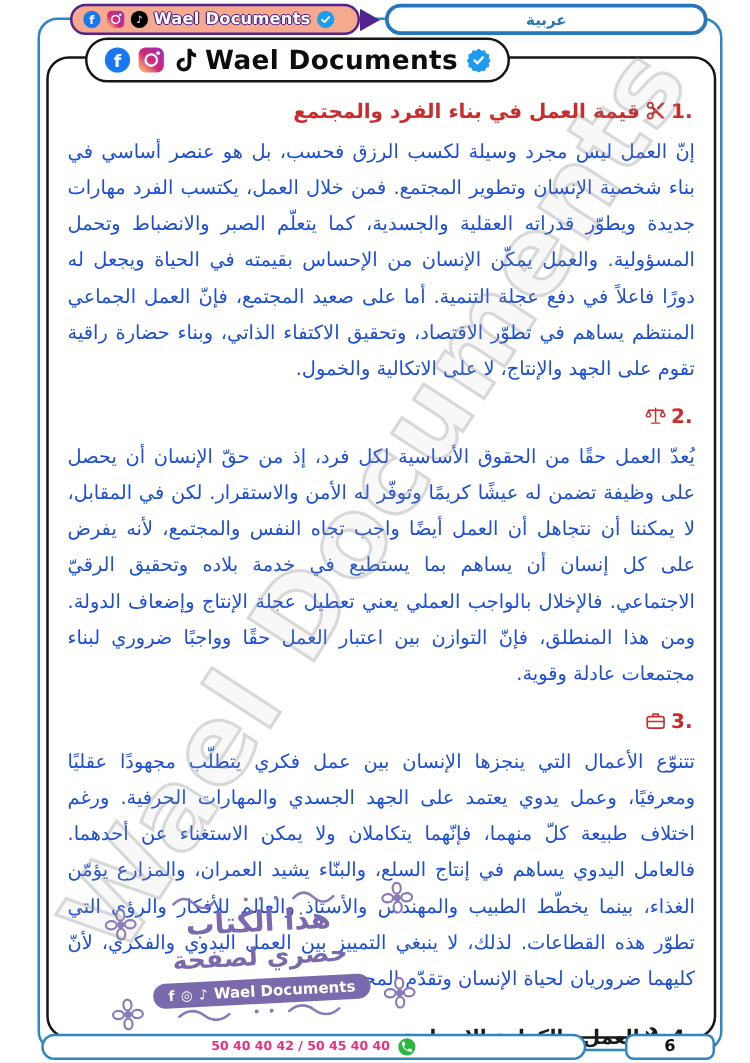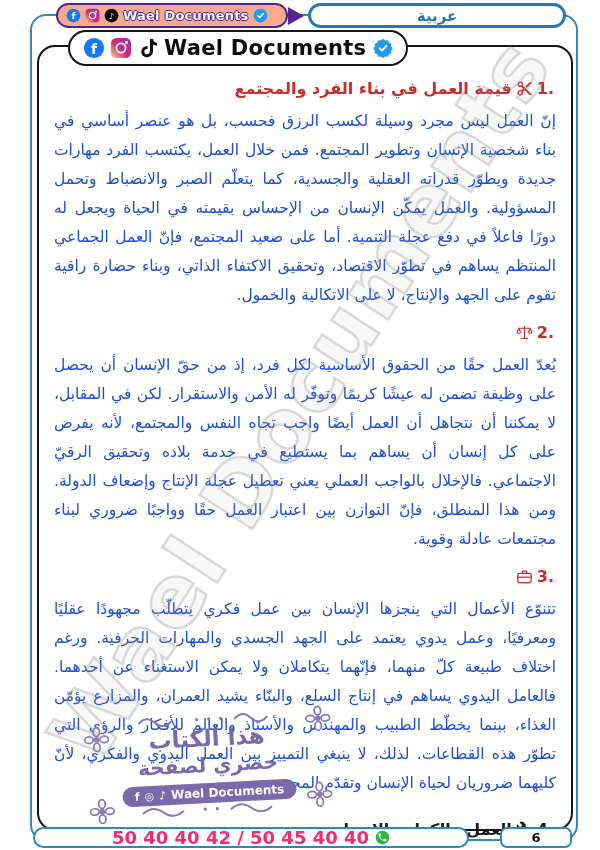--- a/index.html
+++ b/index.html
@@ -30,21 +30,21 @@
     text-shadow:-1px 0 #53238f, 1px 0 #53238f, 0 -1px #53238f, 0 1px #53238f;
     white-space:nowrap;
   }
   .mini-ic { width:15px; height:15px; flex:0 0 auto; display:block; }
   
   .subject-pill {
     position:absolute; left:308px; top:3px; width:258px; height:25px; z-index:4;
     background:#ffffff; border:3px solid #2576bb; border-radius:13px;
     display:flex; align-items:center; justify-content:center;
   }
-  .subject-pill span { color:#2576bb; font-weight:bold; font-size:15px; }
+  .subject-pill span { color:#2576bb; font-weight:bold; font-size:12px; }
   
   .content {
     position:absolute; left:37px; top:45px; width:536px; height:786px; z-index:2;
     border:2px solid #161616; border-radius:18px;
     padding:0 15px;
   }
   
   .header-badge {
     position:relative; margin:-17px 0 0 14px; width:fit-content; height:36px; z-index:3;
     background:#ffffff; border:2px solid #161616; border-radius:999px;
@@ -95,21 +95,21 @@
   .fl-tr { right:-6px; top:-2px; }
   .fl-bl { left:-2px; bottom:-4px; }
   .fl-br { right:-4px; bottom:2px; }
   
   .footer-pill {
     position:absolute; left:33px; bottom:2px; width:436px; height:21px; z-index:4;
     background:#fff; border:2px solid #2f86c2; border-radius:11px;
     display:flex; direction:rtl; align-items:center; justify-content:center; gap:6px; padding:0 8px;
   }
   .footer-msg { color:#27a3b4; font-weight:bold; font-size:11.5px; white-space:nowrap; }
-  .footer-phones { color:#ee2d7a; font-weight:bold; font-size:18px; direction:ltr; unicode-bidi:bidi-override; white-space:nowrap; }
+  .footer-phones { color:#ee2d7a; font-weight:bold; font-size:10px; direction:ltr; unicode-bidi:bidi-override; white-space:nowrap; }
   .wa { width:15px; height:15px; display:block; }
   .page-num-box {
     position:absolute; right:28px; bottom:2px; width:72px; height:21px; z-index:4;
     background:#fff; border:2px solid #2f86c2; border-radius:7px;
     display:flex; align-items:center; justify-content:center;
     font-weight:bold; font-size:13px; color:#111;
   }
 </style>
 </head>
 <body>

